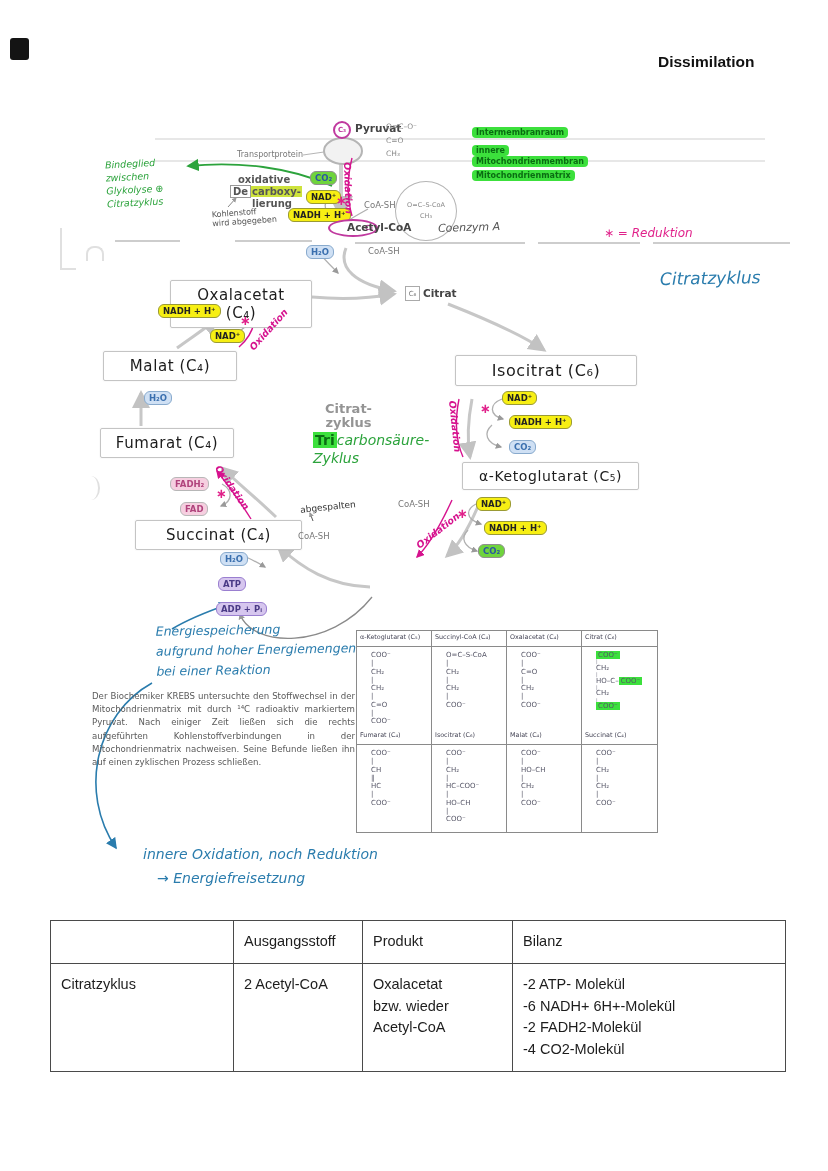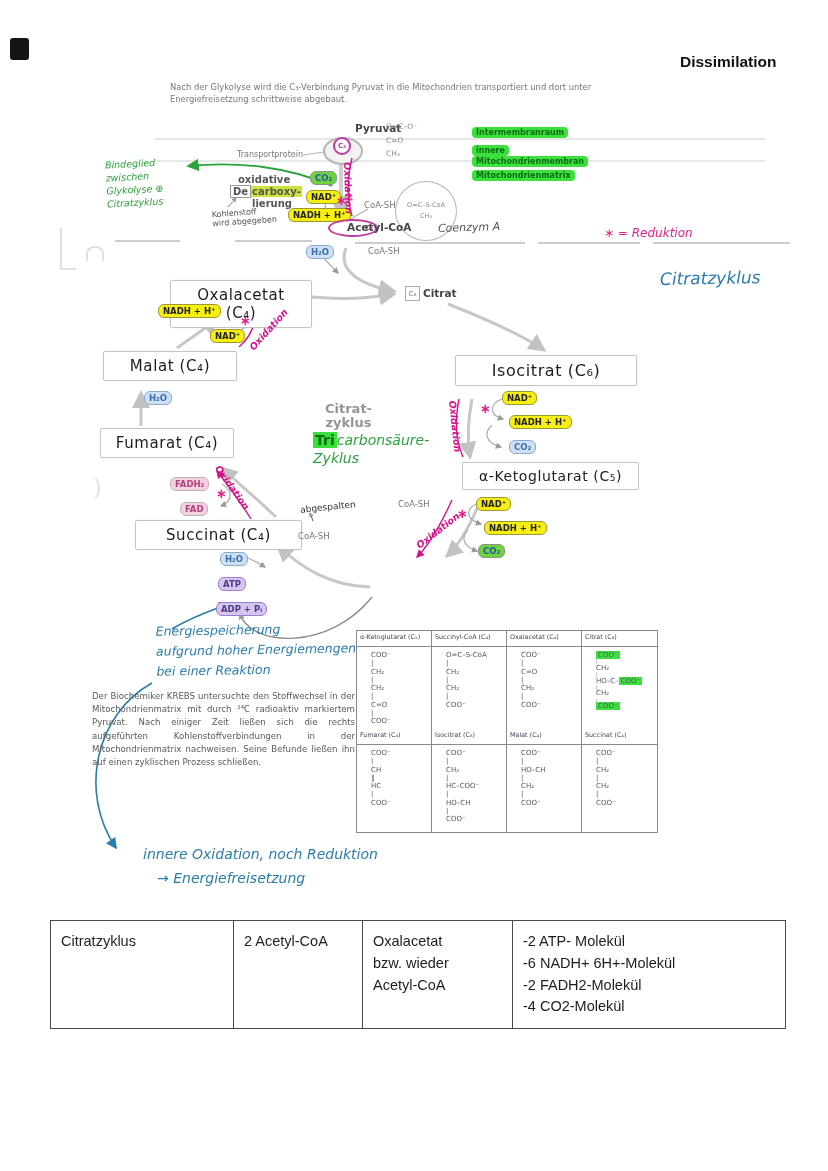--- a/index.html
+++ b/index.html
@@ -109,24 +109,23 @@
     <path d="M452,500 C441,524 429,545 417,557" stroke="#d6128e" stroke-width="1.4" fill="none" marker-end="url(#am)"></path>
     <path d="M251,519 C239,500 229,486 217,471" stroke="#d6128e" stroke-width="1.4" fill="none" marker-end="url(#am)"></path>
 
     <path d="M332,186 C290,167 238,161 188,166" stroke="#2ca33c" stroke-width="1.8" fill="none" marker-end="url(#agr)"></path>
 
     <path d="M172,629 C190,618 209,611 229,604" stroke="#2a7cad" stroke-width="1.6" fill="none" marker-end="url(#abl)"></path>
     <path d="M152,683 C96,714 78,792 116,848" stroke="#2a7cad" stroke-width="1.6" fill="none" marker-end="url(#abl)"></path>
   </svg>
 
   <div class="abs" style="left:10px;top:38px;width:19px;height:22px;background:#141414;border-radius:3px;"></div>
-  <div class="abs title" style="left:658px;top:53px;margin-left:22px;">Dissimilation</div>
-  <div class="abs print" style="left:170px;top:82px;width:445px;font-size:8.4px;line-height:11.5px;">Nach der Glykolyse wird die C₃-Verbindung Pyruvat in die Mitochondrien transportiert und dort unter Energiefreisetzung schrittweise abgebaut.</div>
-
-  <div class="abs circ" style="left:333px;top:121px;margin-top:16px;">C₃</div>
+  <div class="abs title" style="left:658px;top:53px;">Dissimilation</div>
+
+  <div class="abs circ" style="left:333px;top:121px;">C₃</div>
   <div class="abs" style="left:355px;top:122px;font-size:10.5px;font-weight:bold;color:#444;">Pyruvat</div>
   <div class="abs prelines" style="left:386px;top:120px;font-size:7.5px;line-height:13.5px;color:#8a8a8a;">O=C–O⁻
 C=O
 CH₃</div>
   <div class="abs print" style="left:237px;top:150px;font-size:8px;">Transportprotein</div>
 
   <div class="abs ghl" style="left:472px;top:127px;">Intermembranraum</div>
   <div class="abs ghl" style="left:472px;top:145px;">innere</div>
   <div class="abs ghl" style="left:472px;top:156px;">Mitochondrienmembran</div>
   <div class="abs ghl" style="left:472px;top:170px;">Mitochondrienmatrix</div>
@@ -310,20 +309,26 @@
   </div>
 
   <table class="btable abs" style="left:50px;top:920px;">
     <colgroup>
         <col style="width:183px">
         <col style="width:129px">
         <col style="width:150px">
         <col style="width:273px">
       </colgroup>
     <tbody>
+        <tr>
+      <th></th>
+      <th>Ausgangsstoff</th>
+      <th>Produkt</th>
+      <th>Bilanz</th>
+    </tr>
     <tr>
       <td>Citratzyklus</td>
       <td>2 Acetyl-CoA</td>
       <td class="prelines">Oxalacetat
 bzw. wieder
 Acetyl-CoA</td>
       <td class="prelines">-2 ATP- Molekül
 -6 NADH+ 6H+-Molekül
 -2 FADH2-Molekül
 -4 CO2-Molekül</td>

